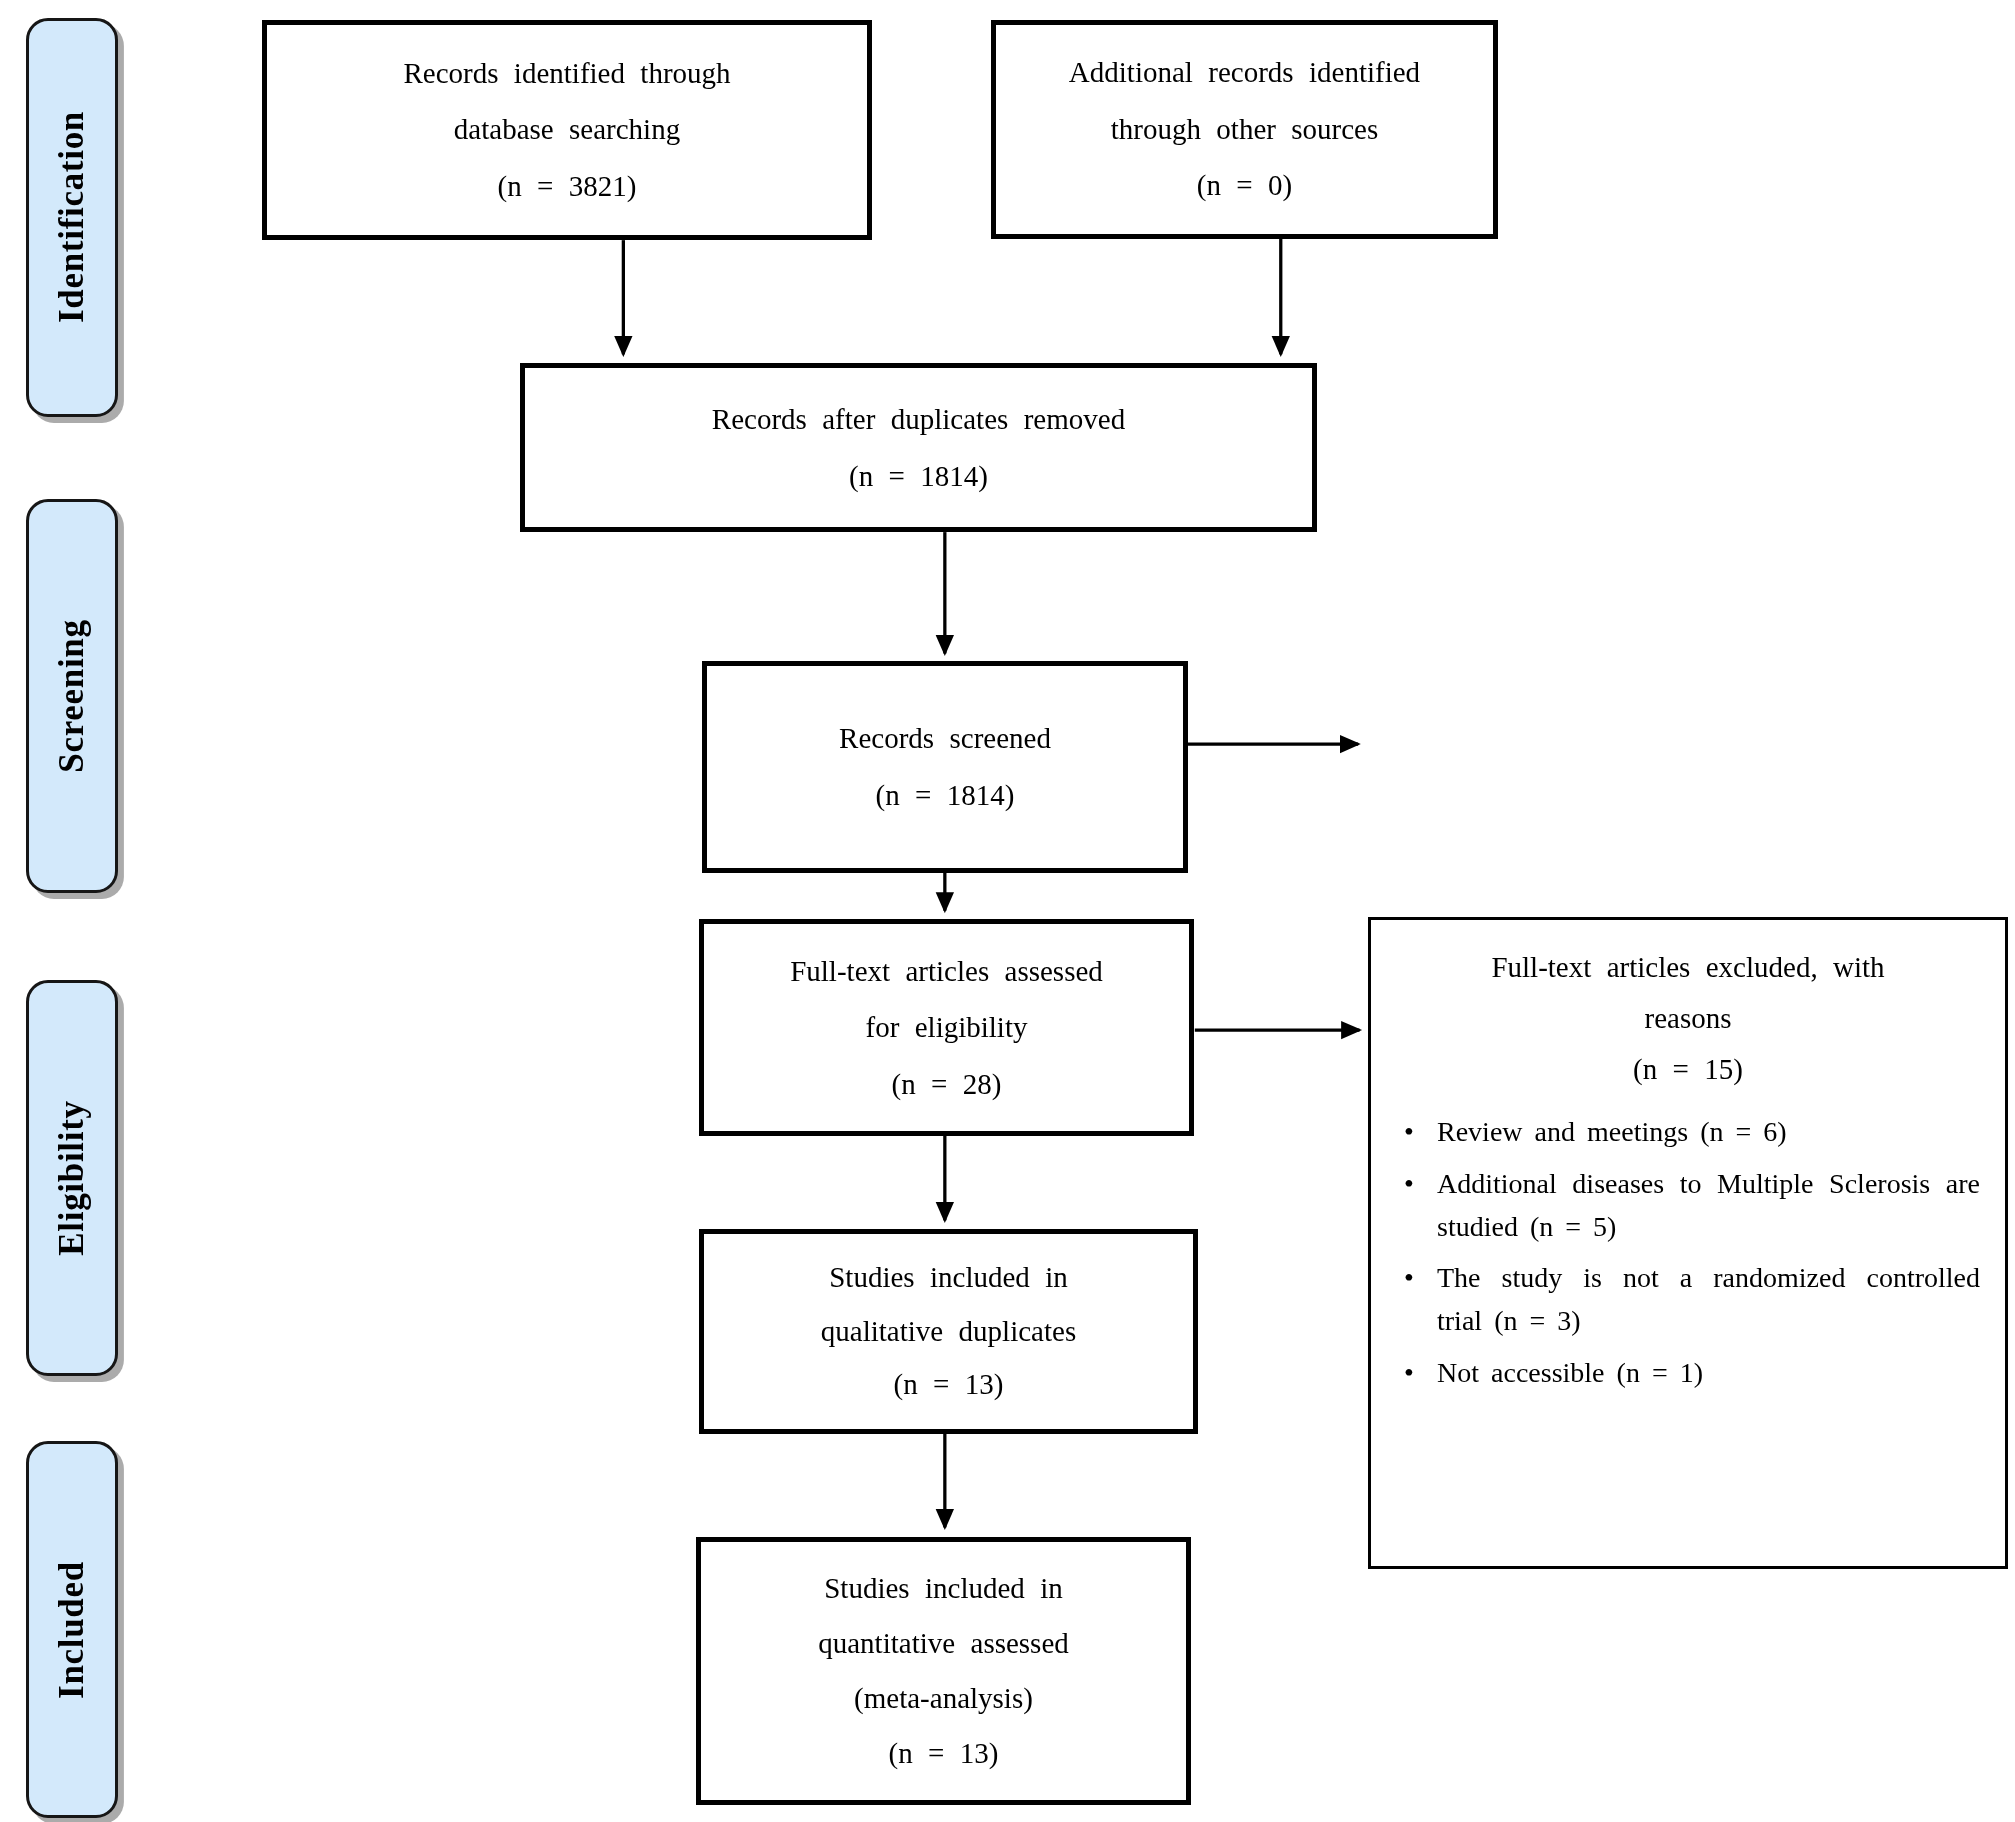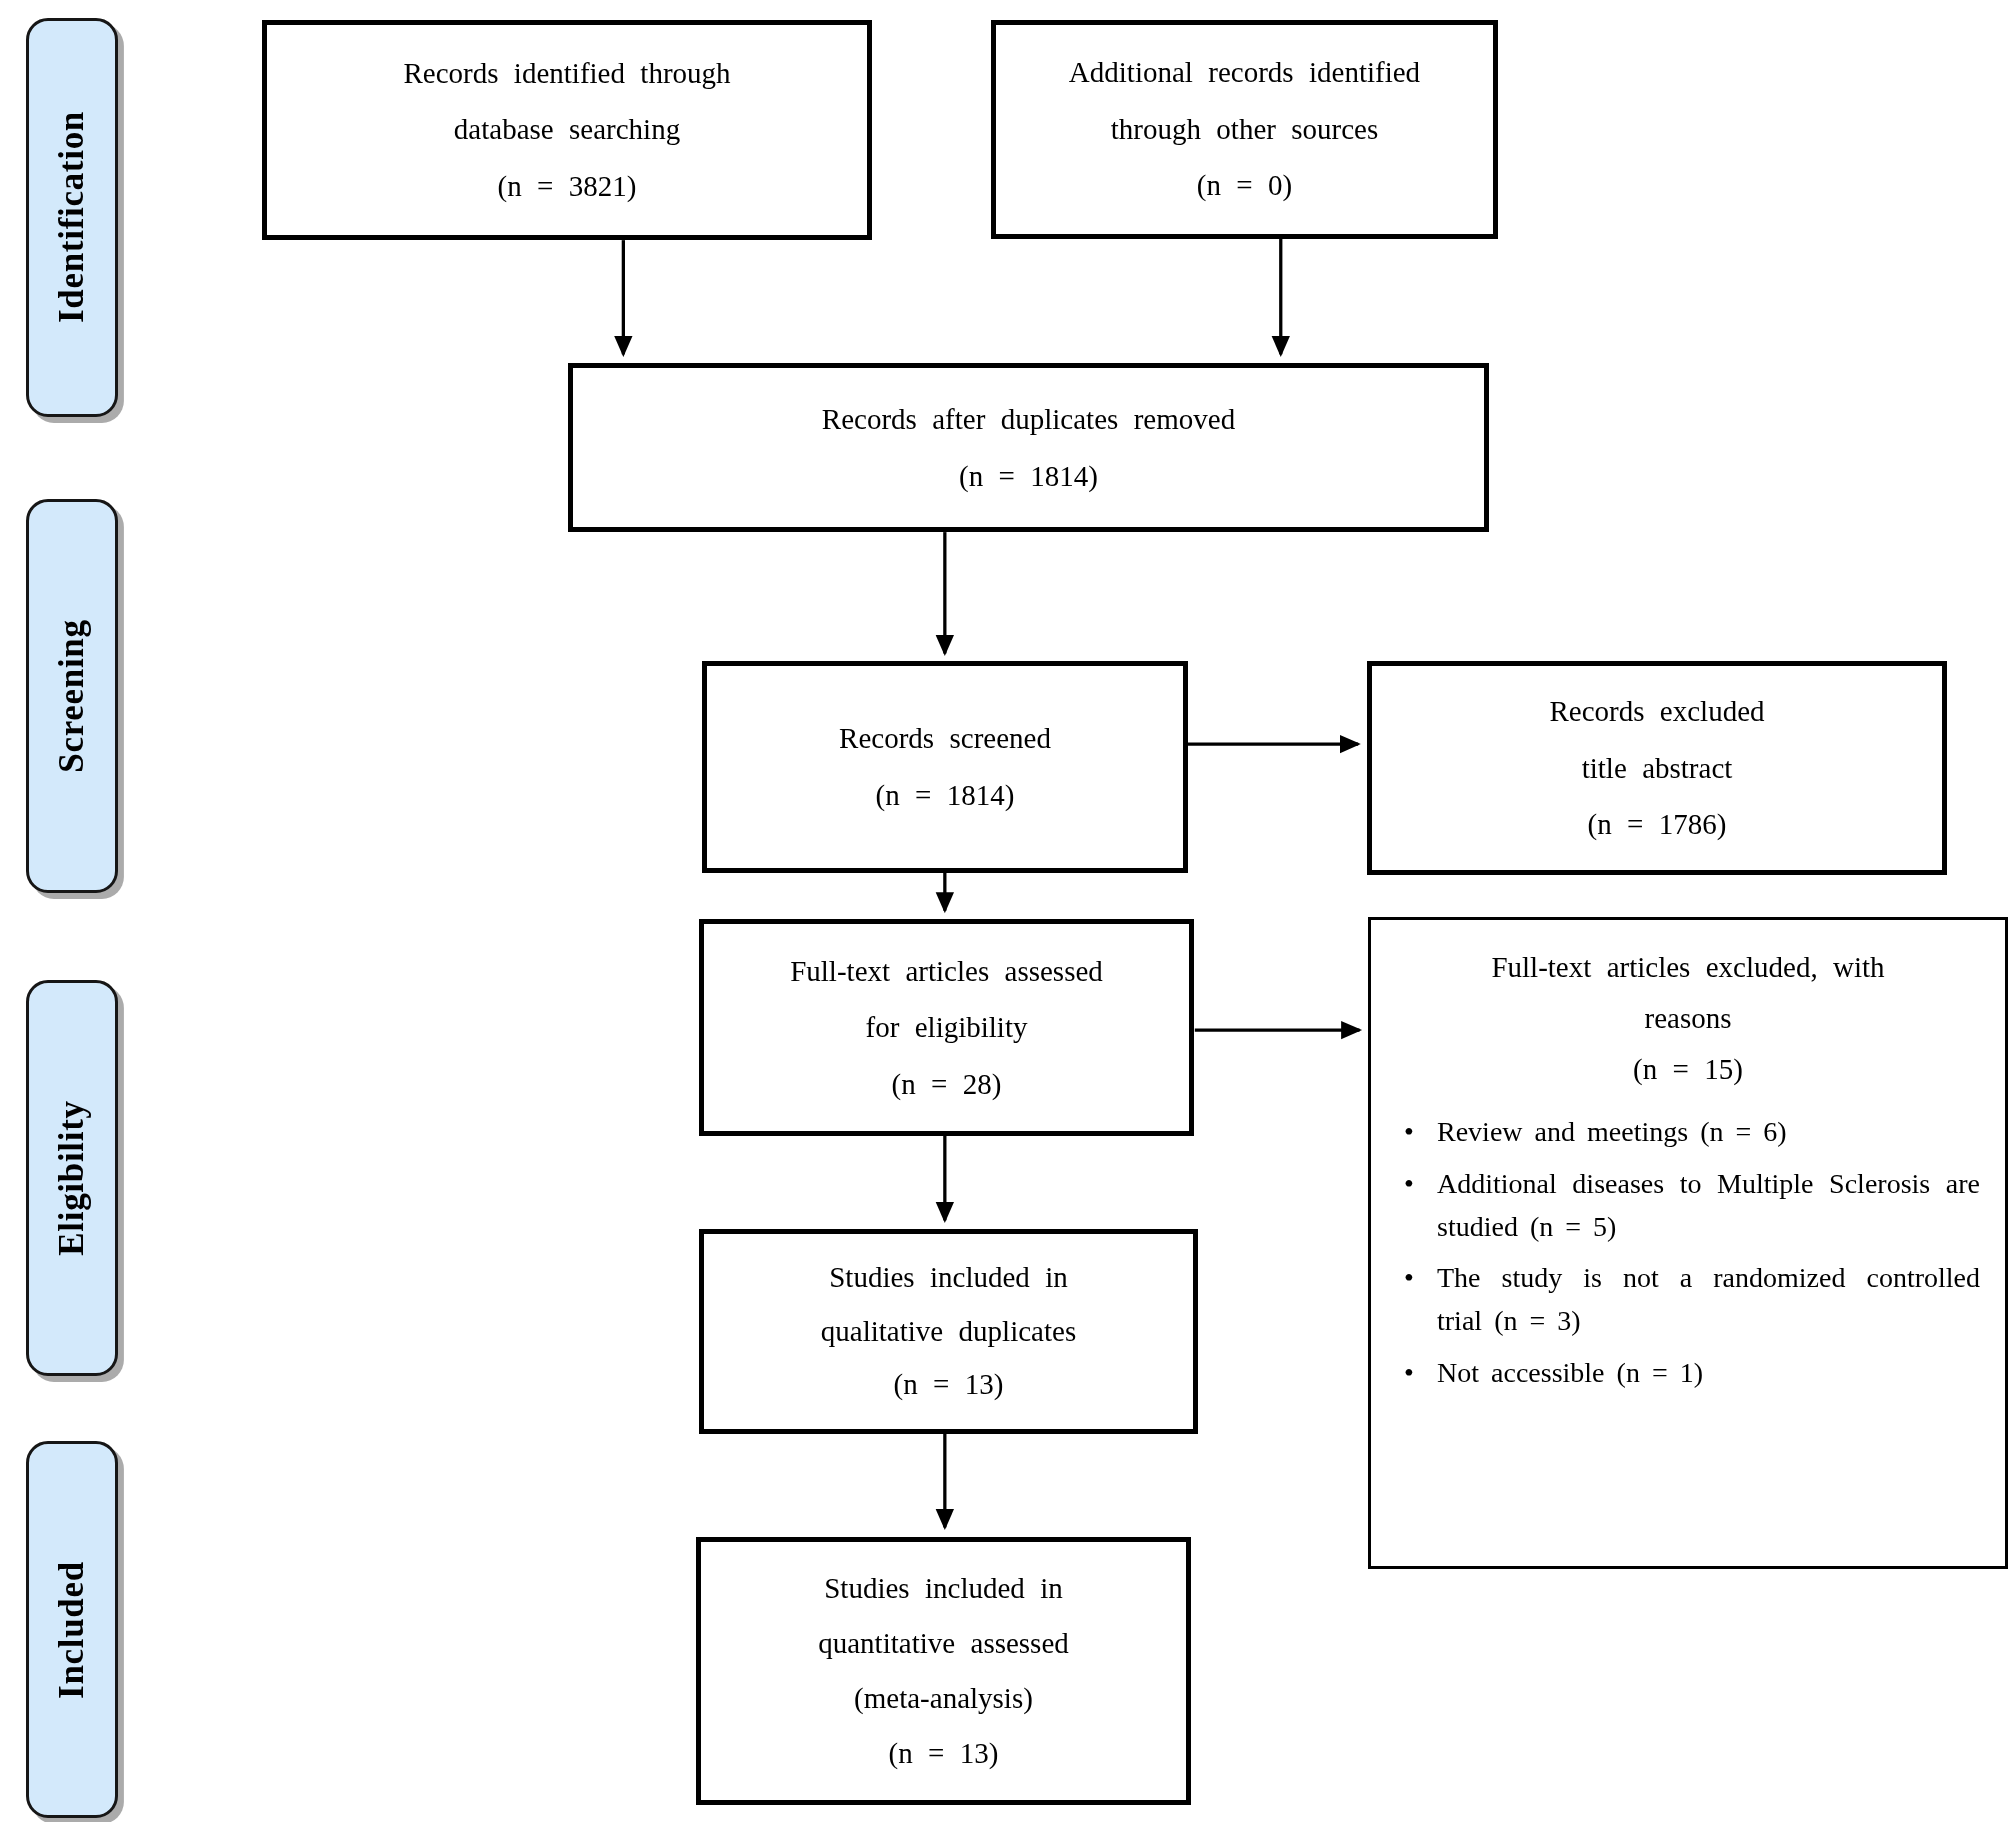--- a/index.html
+++ b/index.html
@@ -134,35 +134,30 @@
     <span class="bline">database searching</span>
     <span class="bline">(n = 3821)</span>
   </div>
 
   <div class="box" style="left:991px;top:19.7px;width:507px;height:219px">
     <span class="bline">Additional records identified</span>
     <span class="bline">through other sources</span>
     <span class="bline">(n = 0)</span>
   </div>
 
-  <div class="box" style="left:568px;top:363px;width:921px;height:169px">
+  <div class="box" style="left:520px;top:363px;width:797px;height:169px">
     <span class="bline">Records after duplicates removed</span>
     <span class="bline">(n = 1814)</span>
   </div>
 
   <div class="box" style="left:702px;top:661px;width:486px;height:212px">
     <span class="bline">Records screened</span>
     <span class="bline">(n = 1814)</span>
   </div>
 
-  <div class="box" style="left:1367px;top:661px;width:580px;height:214px">
-    <span class="bline">Records excluded</span>
-    <span class="bline">title abstract</span>
-    <span class="bline">(n = 1786)</span>
-  </div>
 
   <div class="box" style="left:699px;top:919px;width:495px;height:217px">
     <span class="bline">Full-text articles assessed</span>
     <span class="bline">for eligibility</span>
     <span class="bline">(n = 28)</span>
   </div>
 
   <div class="box reasons" style="left:1368px;top:917px;width:640px;height:652px">
     <div class="g-title">
       <span class="bline">Full-text articles excluded, with</span>

